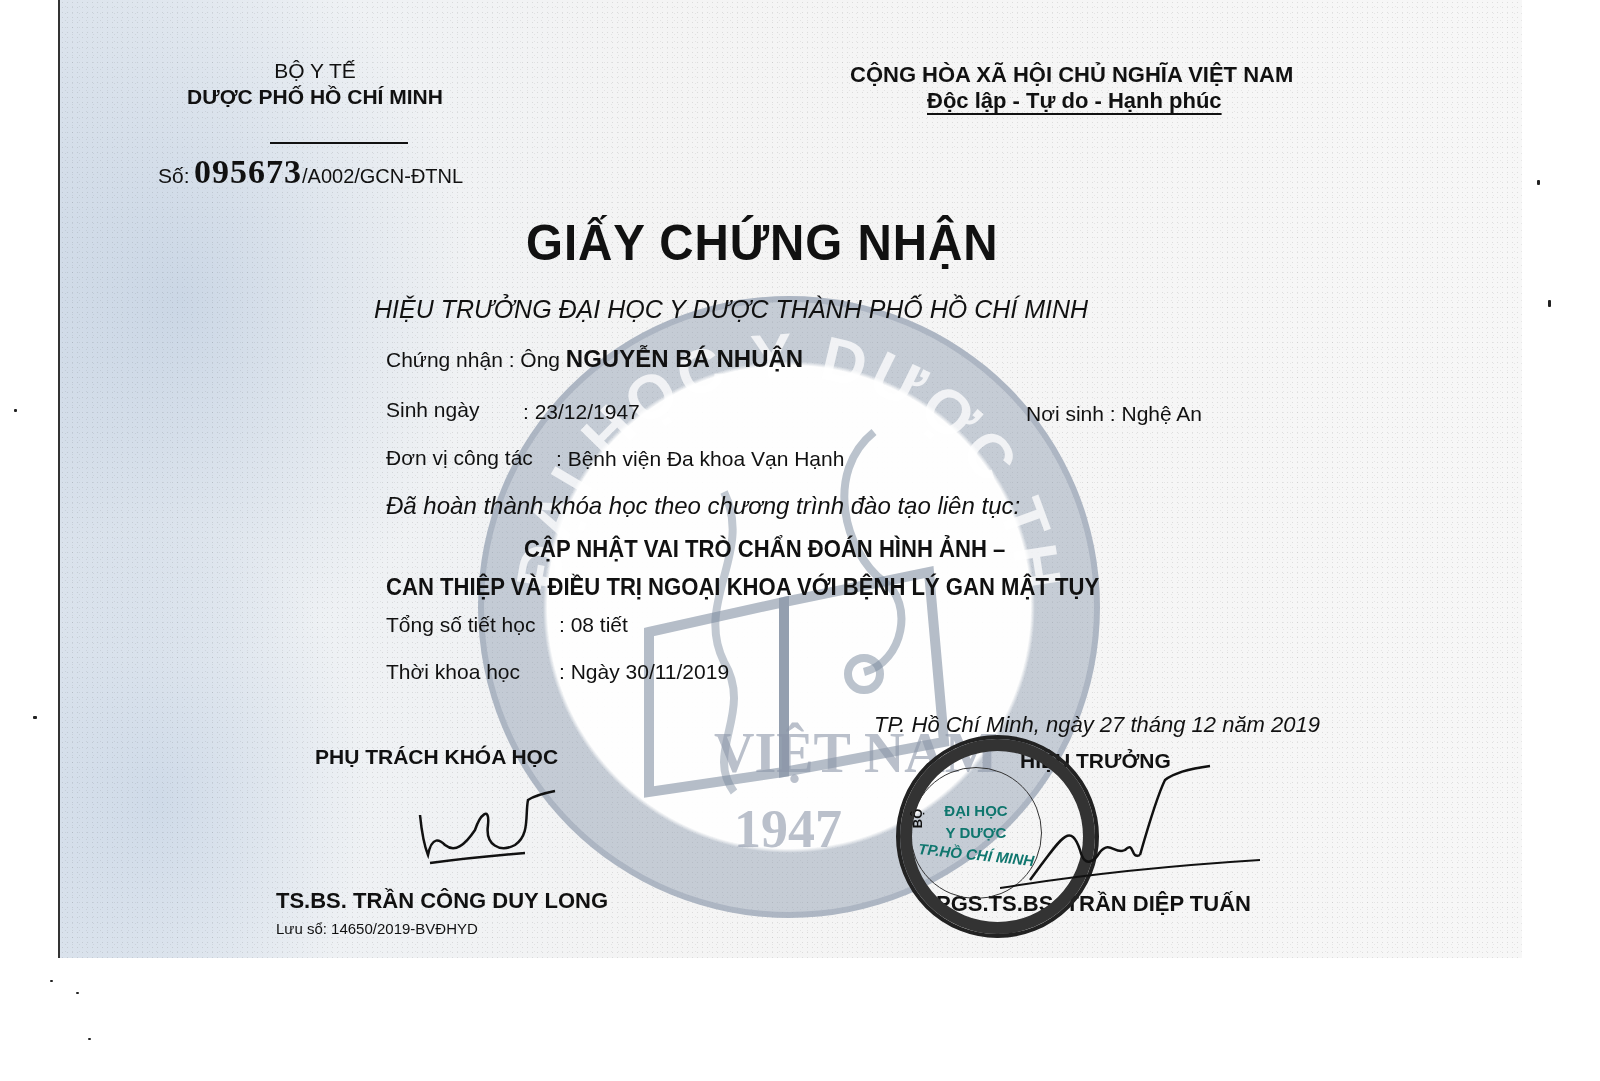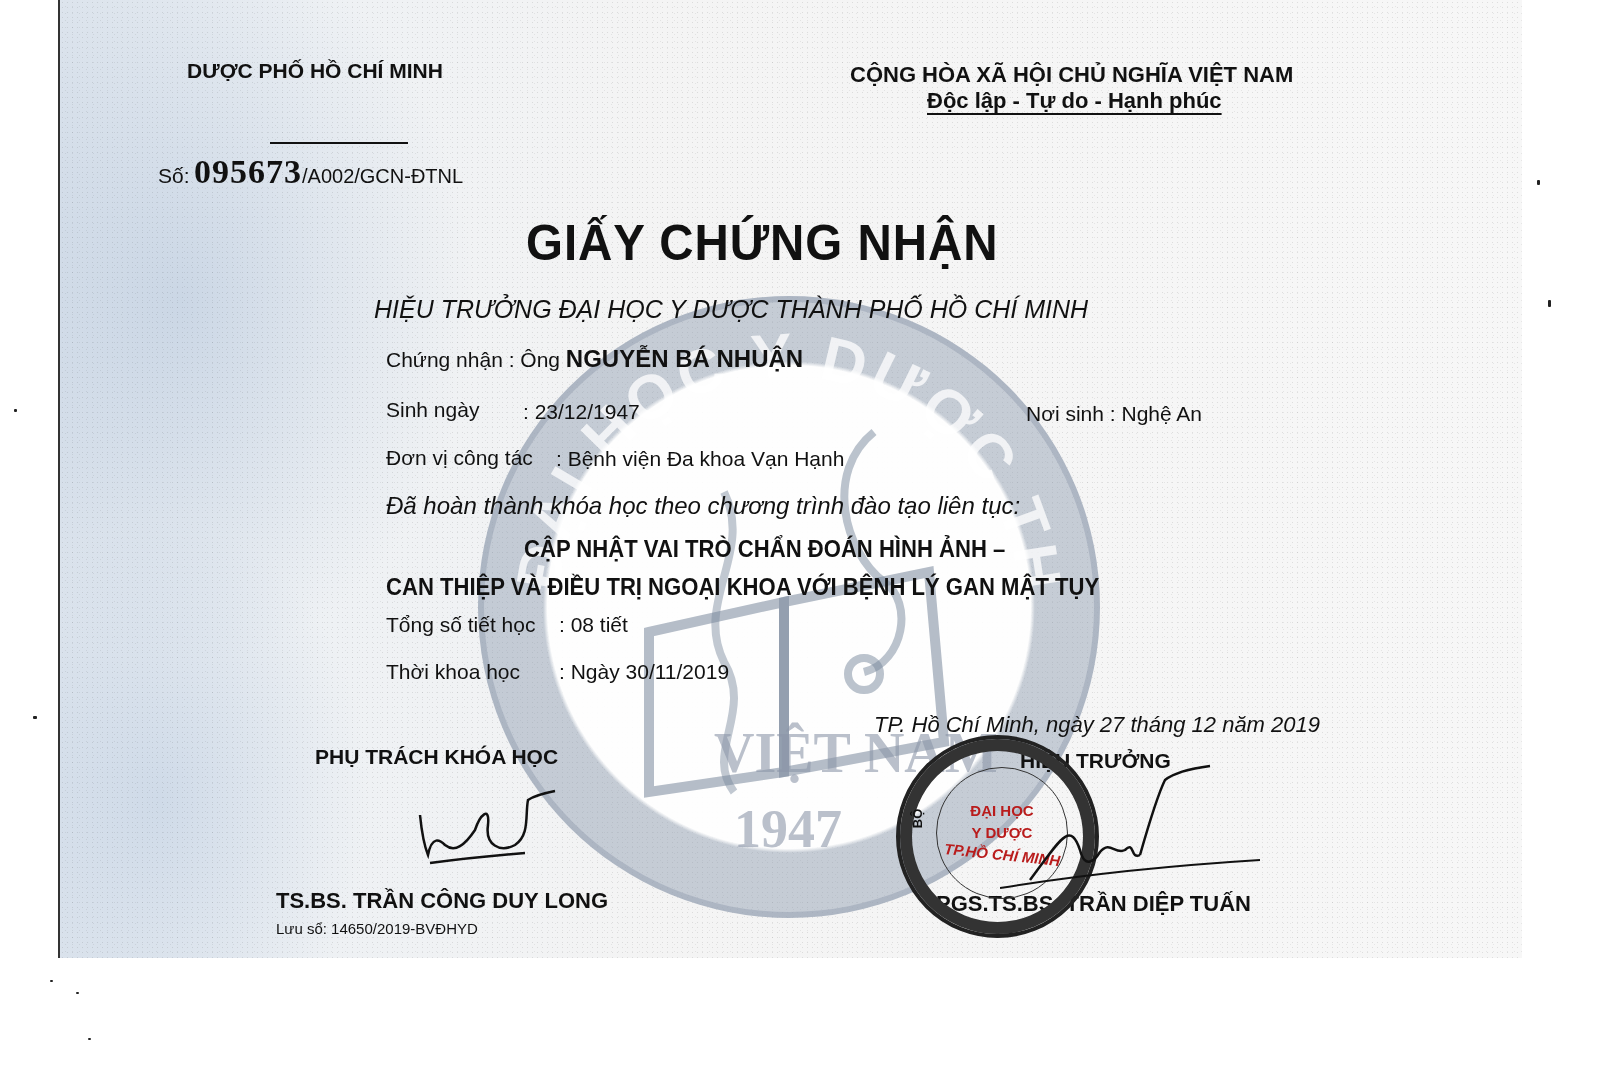--- a/index.html
+++ b/index.html
@@ -61,24 +61,24 @@
     .sig-name { font-size: 22px; font-weight: bold; }
     .small { font-size: 15px; }
     .date-line { font-style: italic; font-size: 22px; margin-left: 8px; }
 
     .stamp {
       position: absolute; left: 896px; top: 735px; width: 195px; height: 195px;
       border-radius: 50%; border: 4px solid #222; z-index: 3;
       box-shadow: inset 0 0 0 10px rgba(255,255,255,0), inset 0 0 0 12px #333;
     }
     .stamp-inner {
-      position: absolute; left: 36px; top: 28px; width: 130px; height: 130px;
+      position: absolute; left: 10px; top: 28px; width: 130px; height: 130px;
       border-radius: 50%; border: 1.5px solid #333;
       display: flex; flex-direction: column; align-items: center; justify-content: center;
-      font-size: 15px; font-weight: bold; line-height: 22px; color: #b91c1c;
+      font-size: 15px; font-weight: bold; line-height: 22px; color: #0f766e;
     }
     .stamp-bo { position: absolute; left: 8px; top: 72px; font-size: 13px; transform: rotate(-90deg); font-weight: bold; }
     .stamp-inner span:nth-child(3) { font-style: italic; transform: rotate(6deg); }
     .signature { position: absolute; z-index: 4; }
     .speck { position: absolute; width: 4px; height: 3px; background: #222; border-radius: 1px; }
   </style>
 </head>
 <body>
 
 <div class="paper"></div>
@@ -98,20 +98,21 @@
     <path d="M390 130 C 340 170, 360 250, 400 280 C 430 300, 420 360, 380 370" fill="none" stroke="rgba(120,135,155,0.5)" stroke-width="8"></path>
     <circle cx="380" cy="372" r="16" fill="none" stroke="rgba(120,135,155,0.5)" stroke-width="8"></circle>
 
     <path d="M240 190 C 270 250, 210 300, 240 360 C 270 410, 220 450, 250 490" fill="none" stroke="rgba(120,135,155,0.45)" stroke-width="8"></path>
     <text x="230" y="470" font-family="Liberation Serif, serif" font-size="56" font-weight="bold" fill="rgba(140,150,168,0.6)">VIỆT NAM</text>
     <text x="250" y="545" font-family="Liberation Serif, serif" font-size="54" font-weight="bold" fill="rgba(140,150,168,0.6)">1947</text>
   </svg>
 </div>
 
 <div class="abs head-left" style="left:150px; top:58px; width:330px;">
+  <div class="hl-1">BỘ Y TẾ</div>
   <div class="hl-2">DƯỢC PHỐ HỒ CHÍ MINH</div>
 </div>
 <div class="head-rule" style="left:270px; top:142px; width:138px;"></div>
 
 <div class="abs" style="left:158px; top:153px;">
   <span class="so-label">Số:</span>
   <span class="so-num">095673</span><span class="so-suffix">/A002/GCN-ĐTNL</span>
 </div>
 
 <div class="abs nation" style="left:850px; top:60px;">CỘNG HÒA XÃ HỘI CHỦ NGHĨA VIỆT NAM</div>

